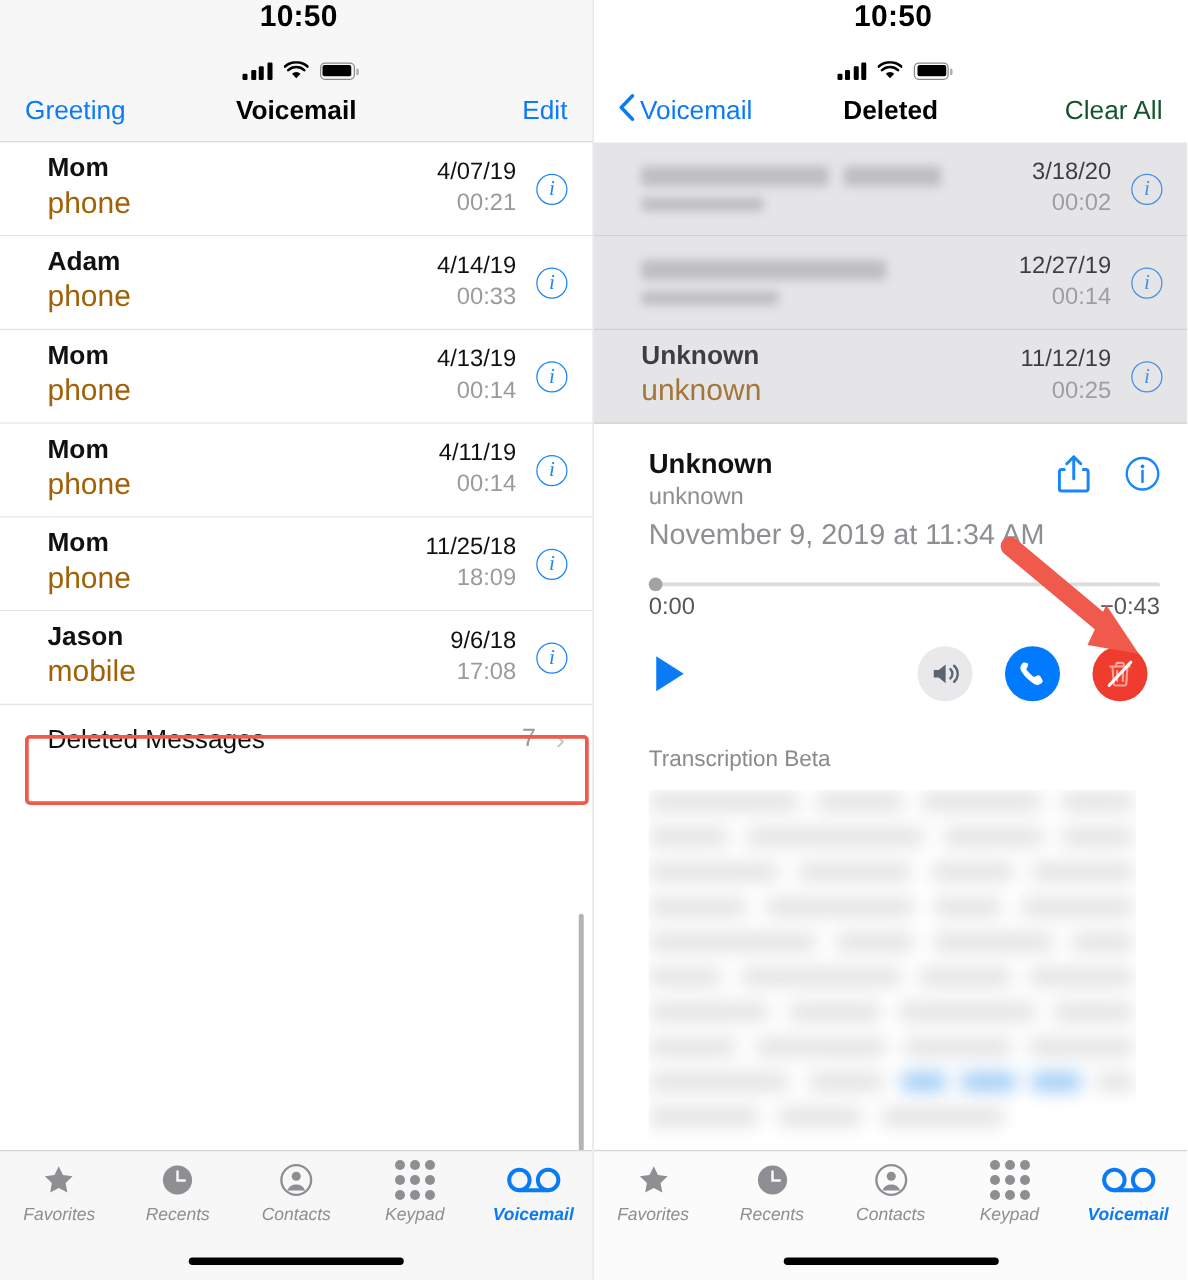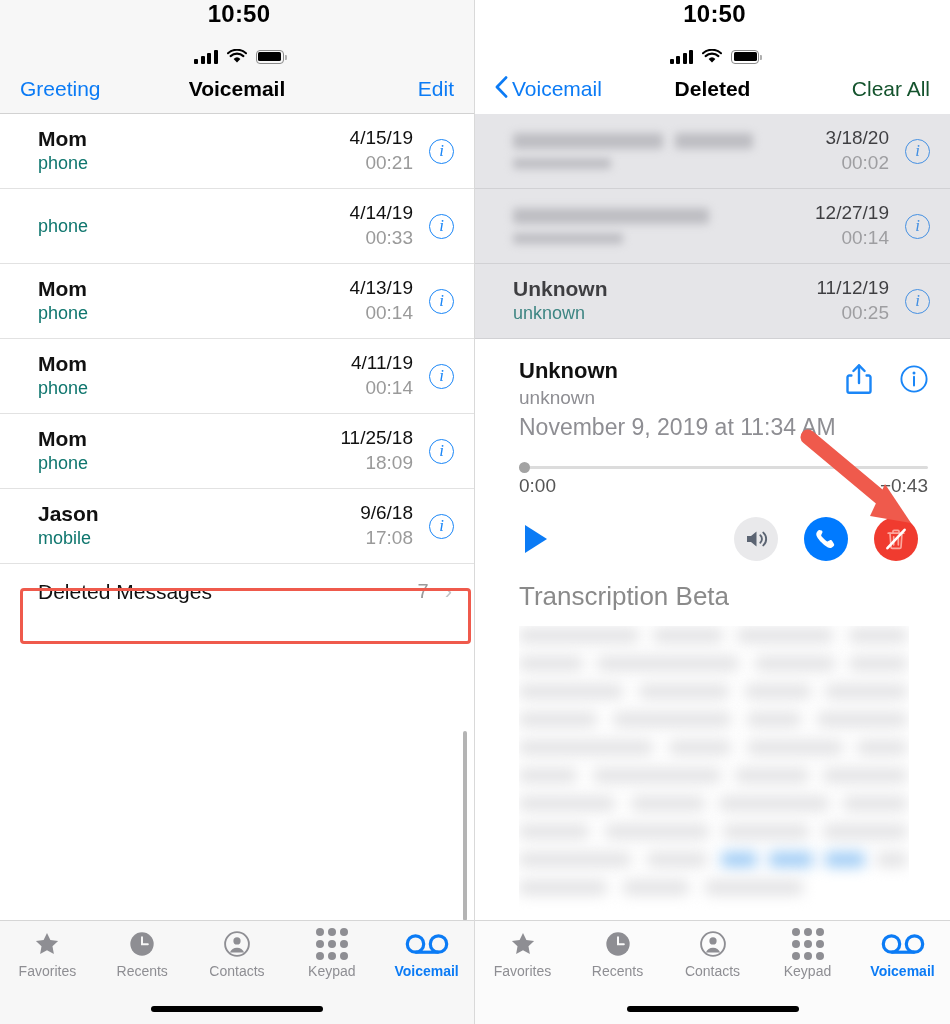--- a/index.html
+++ b/index.html
@@ -78,21 +78,21 @@
     height: 75px; display: flex; align-items: center;
     padding: 0 20px 0 38px;
     border-bottom: 1px solid #e2e2e2;
     background: #ffffff;
   }
   .vm-row .who { flex: 1 1 auto; min-width: 0; }
   .vm-row .name {
     font-size: 21px; font-weight: bold; color: #111; line-height: 1.2;
   }
   .vm-row .label {
-    font-size: 18px; color: #0f766e; line-height: 1.35;
+    font-size: 24px; color: #a16207; line-height: 1.35;
   }
   .vm-row .meta {
     text-align: right; margin-right: 16px; white-space: nowrap;
   }
   .vm-row .date { font-size: 19px; color: #111; line-height: 1.2; }
   .vm-row .dur { font-size: 19px; color: #9a9a9a; line-height: 1.35; }
   .info-btn {
     width: 25px; height: 25px; border-radius: 50%;
     border: 1.8px solid #1a86f7; color: #1a86f7;
     display: flex; align-items: center; justify-content: center;
@@ -160,21 +160,21 @@
   .player-right { margin-left: auto; display: flex; align-items: center; gap: 26px; }
   .circ {
     width: 44px; height: 44px; border-radius: 50%;
     display: flex; align-items: center; justify-content: center; flex: 0 0 auto;
   }
   .circ.speaker { background: #e9e9eb; }
   .circ.call { background: #007aff; }
   .circ.undelete { background: #f03b2f; }
 
   .transcription-title {
-    margin: 20px 0 0 44px; font-size: 26px; color: #8a8a8a;
+    margin: 36px 0 0 44px; font-size: 18px; color: #8a8a8a;
   }
   .transcript-blur {
     margin: 14px 0 0 44px; width: 390px; height: 300px;
     position: relative; overflow: hidden;
   }
   .transcript-blur .ln {
     position: absolute; height: 15px; border-radius: 4px;
     background: #e2e2e4; filter: blur(7px);
   }
   .transcript-blur .ln.blue { background: #9ecbf5; }
@@ -185,21 +185,21 @@
   
   .tabbar {
     position: absolute; left: 0; right: 0; bottom: 0;
     height: 104px; background: #f7f7f7;
     border-top: 1px solid #d6d6d6;
   }
   .tabbar.whitebg { background: #fbfbfb; }
   .tabs { display: flex; height: 72px; padding-top: 8px; }
   .tab {
     flex: 1; display: flex; flex-direction: column;
-    align-items: center; justify-content: flex-start; gap: 4px;
+    align-items: center; justify-content: flex-start; gap: 4px; font-style: italic;
   }
   .tab .ic { height: 30px; display: flex; align-items: center; justify-content: center; }
   .tab .tl { font-size: 14px; color: #8e8e93; }
   .tab.active .tl { color: #0b7bf5; font-weight: bold; }
   .home-ind {
     position: absolute; bottom: 12px; left: 50%; transform: translateX(-50%);
     width: 172px; height: 6px; border-radius: 3px; background: #000;
   }
   .dots { display: grid; grid-template-columns: repeat(3, 8px); gap: 4px; }
   .dots i { width: 8px; height: 8px; border-radius: 50%; background: #8e8e93; display: block; }
@@ -240,28 +240,29 @@
     </div>
 
     <div class="vm-list">
 
       <div class="vm-row">
         <div class="who">
           <div class="name">Mom</div>
           <div class="label">phone</div>
         </div>
         <div class="meta">
-          <div class="date">4/15/19</div>
+          <div class="date">4/07/19</div>
           <div class="dur">00:21</div>
         </div>
         <div class="info-btn">i</div>
       </div>
 
       <div class="vm-row">
         <div class="who">
+          <div class="name">Adam</div>
           <div class="label">phone</div>
         </div>
         <div class="meta">
           <div class="date">4/14/19</div>
           <div class="dur">00:33</div>
         </div>
         <div class="info-btn">i</div>
       </div>
 
       <div class="vm-row">

